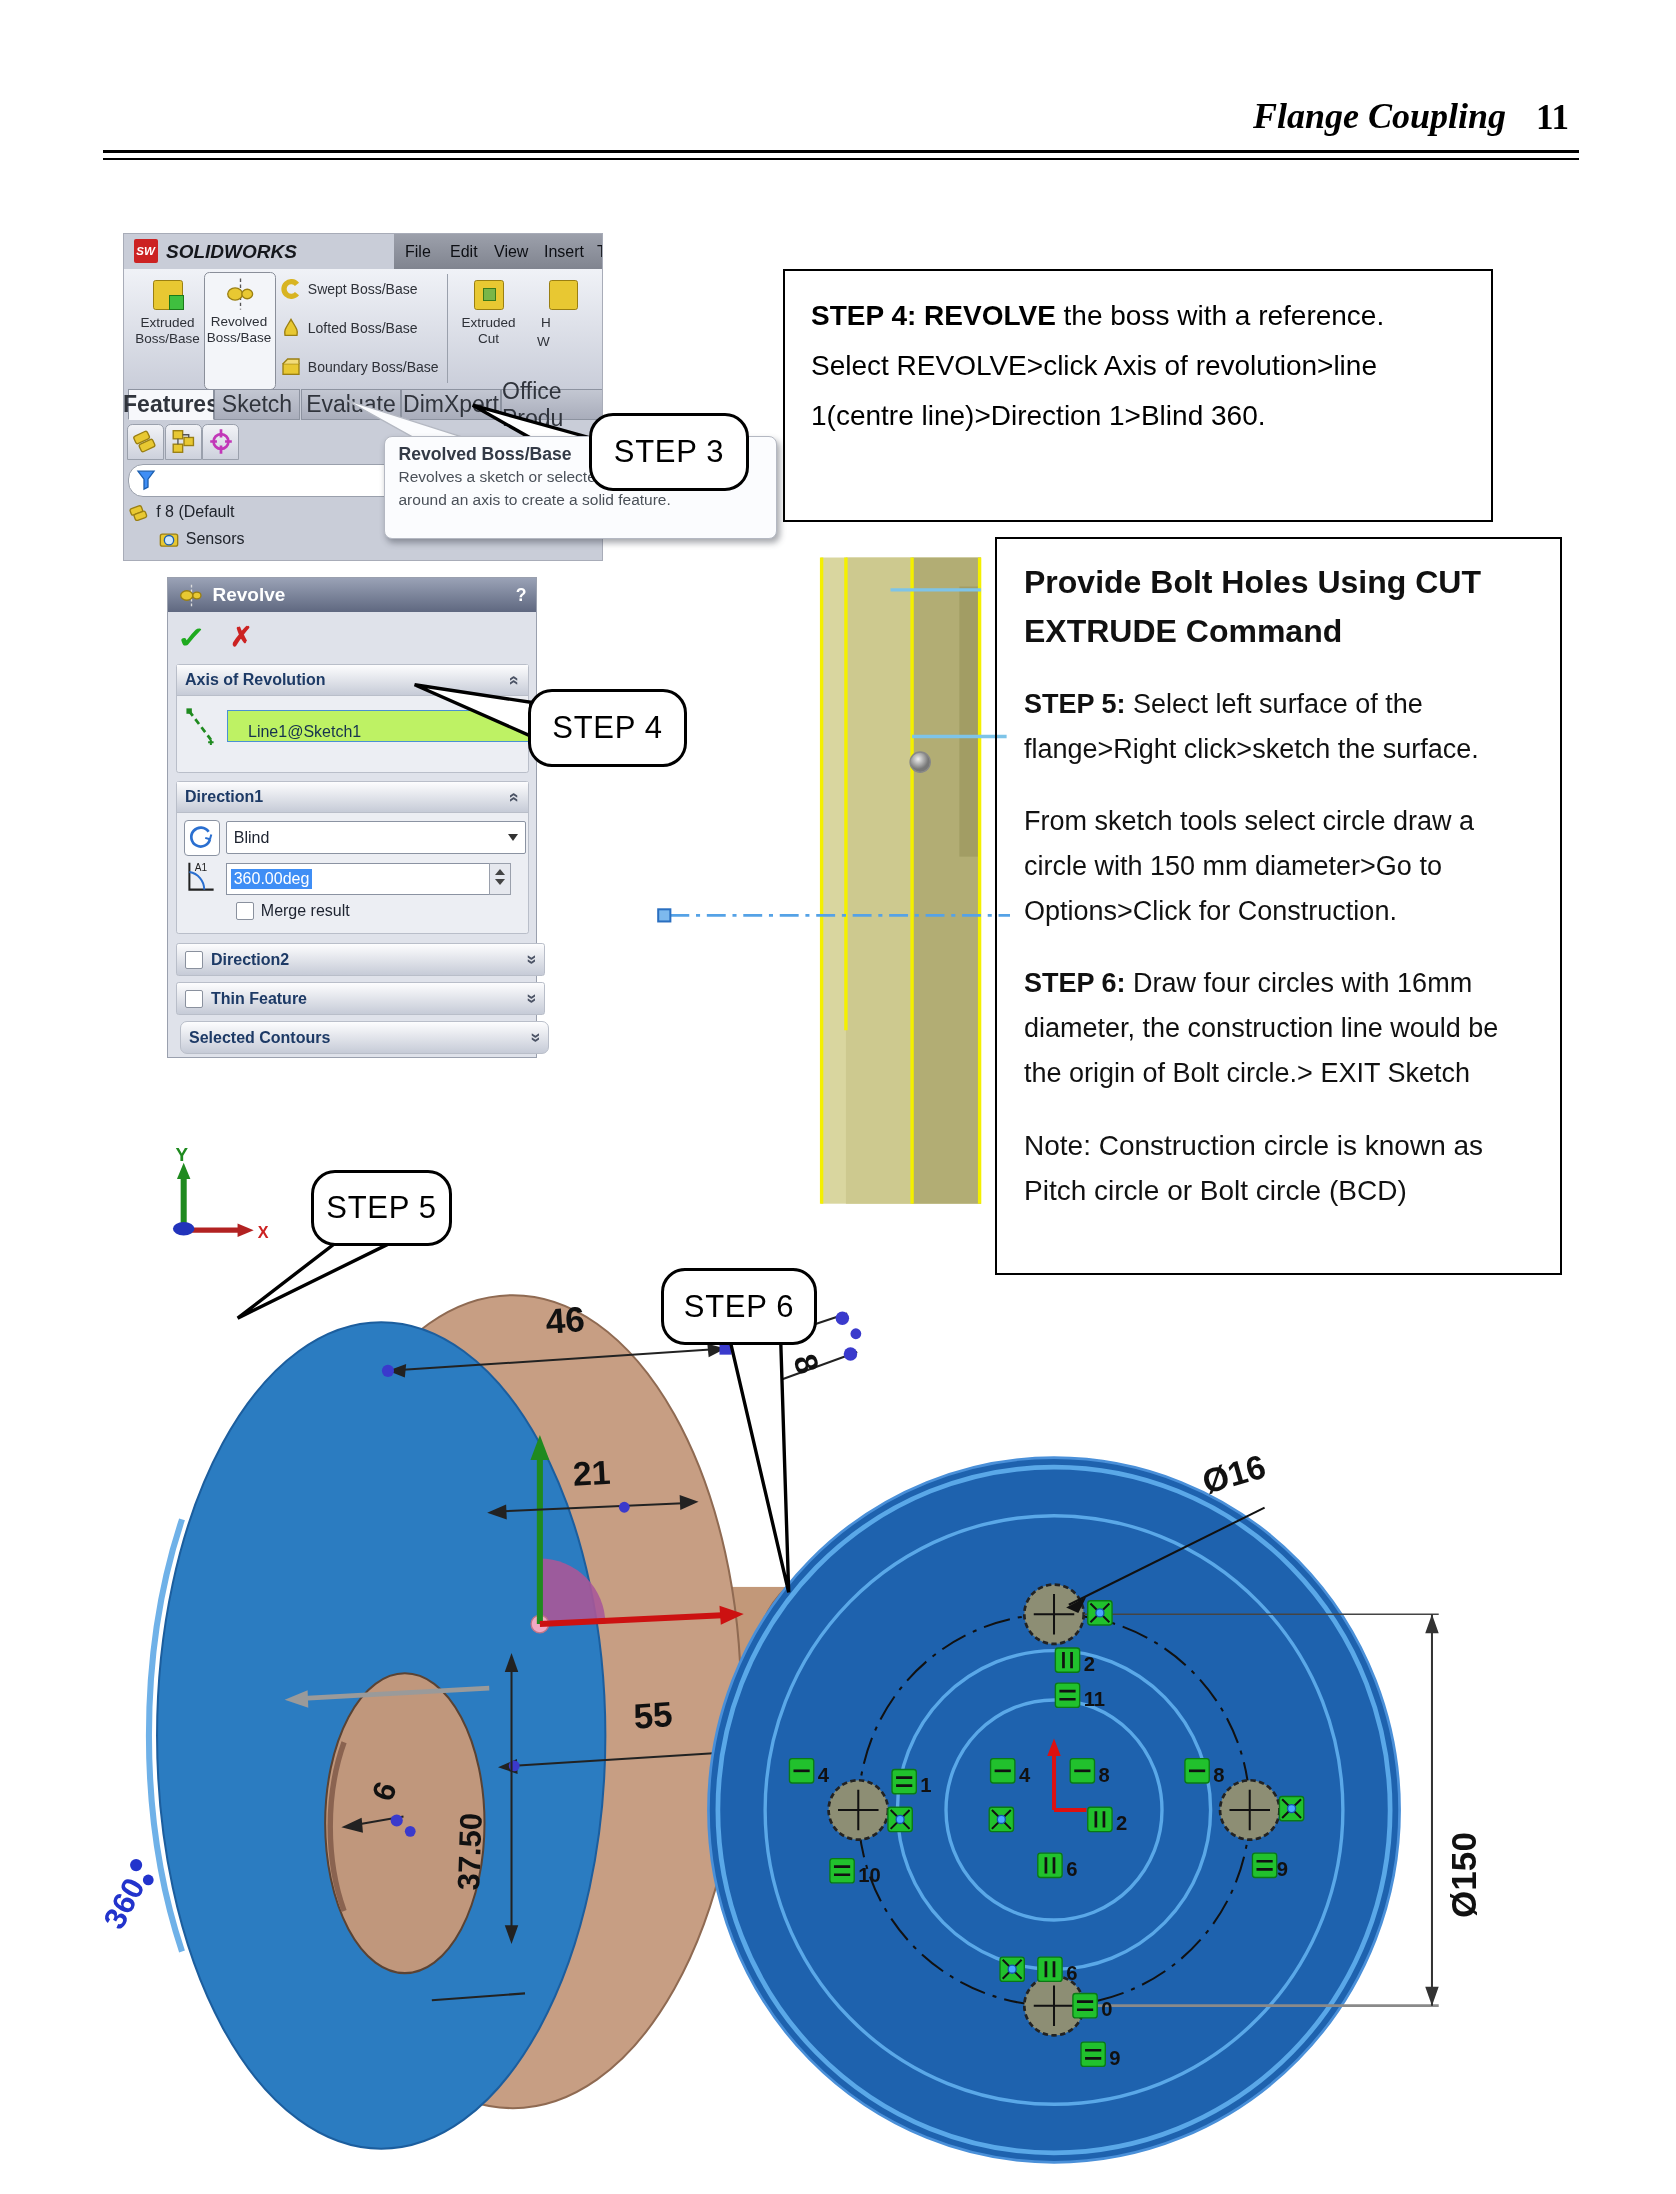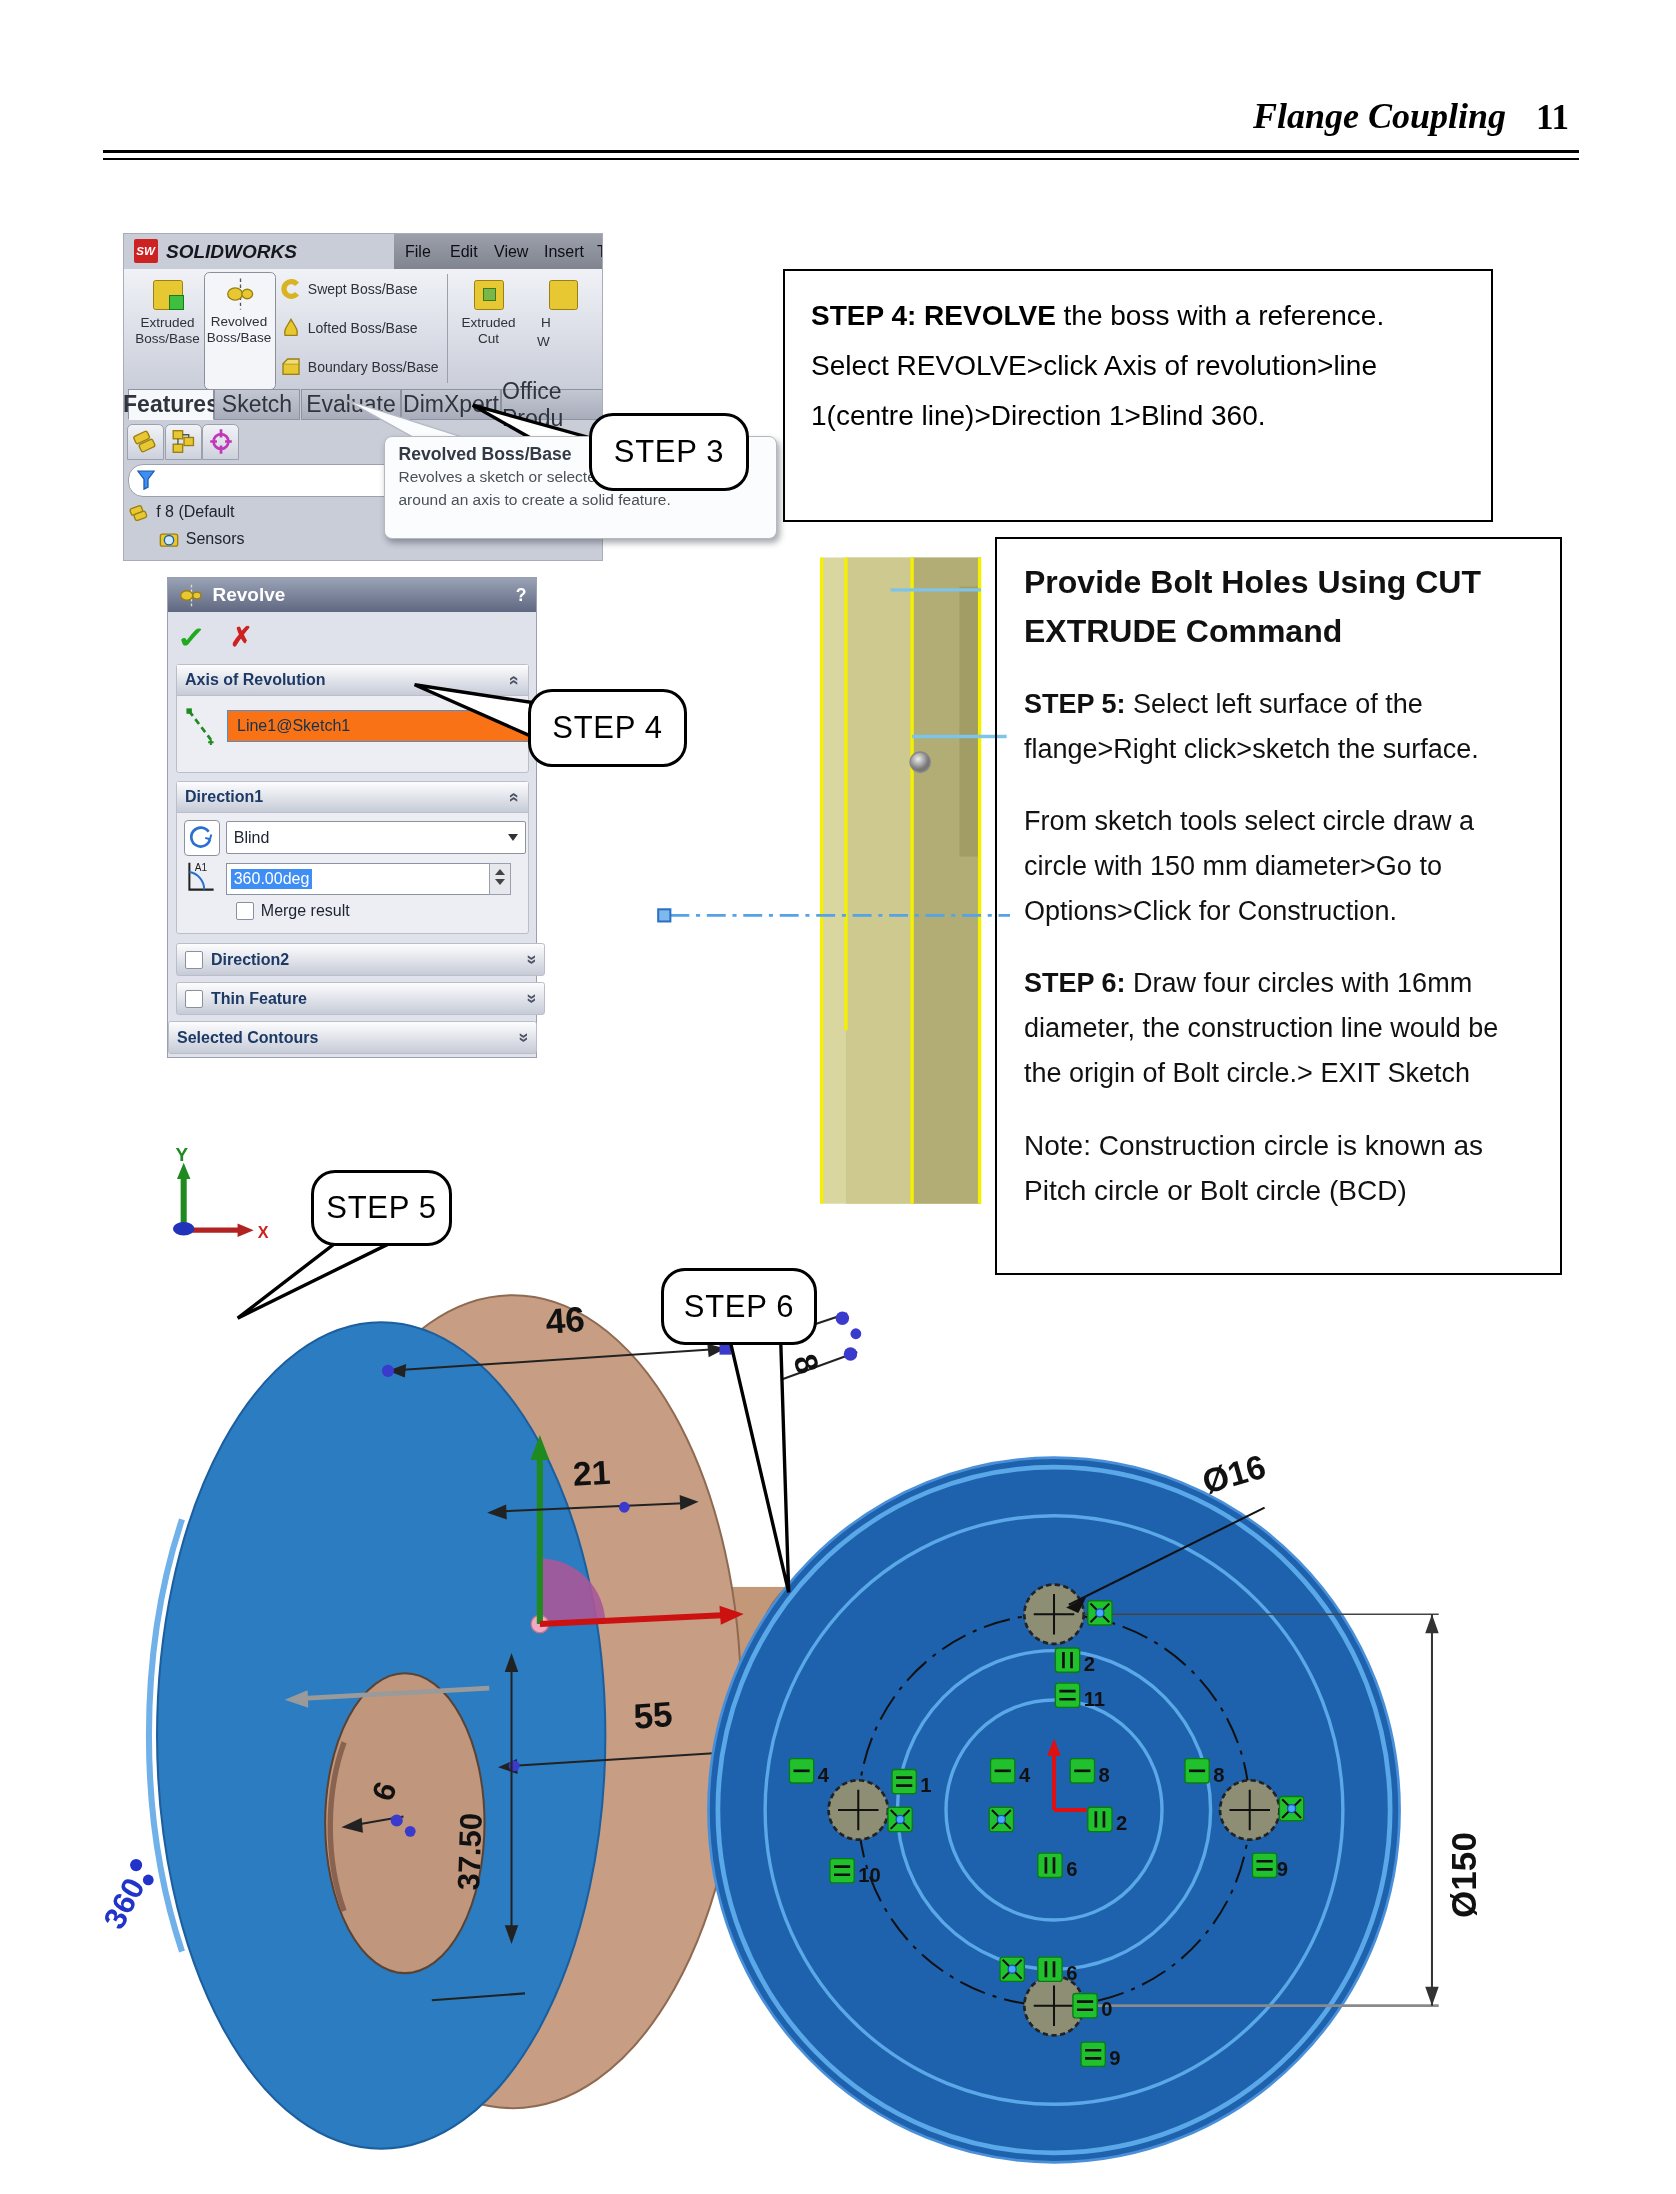--- a/index.html
+++ b/index.html
@@ -33,21 +33,21 @@
   .tt-body{font-size:15.5px;color:#4a5058;line-height:23.6px;}
   
   #rpanel{background:#dfe2ea;border:1.4px solid #9aa0ae;box-sizing:border-box;margin-left:44px;}
   .rp-title{height:34px;background:linear-gradient(#9aa2b6,#5f6880);display:flex;align-items:center;
             color:#fff;font-size:19px;font-weight:bold;padding:0 9.5px;gap:8px;}
   .rp-section{background:#eceef3;border:1.4px solid #b9bec9;border-radius:2.7px;}
   .rp-sechdr{height:30px;background:linear-gradient(#fdfdfe,#c6cbd7);display:flex;align-items:center;
              font-size:16px;font-weight:bold;color:#1d3a66;padding:0 8px;border-bottom:0.7px solid #b9bec9;}
   .chev{margin-left:auto;color:#4a5264;font-size:17.6px;display:inline-block;transform:rotate(90deg);}
   .chevdn{margin-left:auto;color:#4a5264;font-size:17.6px;display:inline-block;transform:rotate(-90deg);}
-  .rp-field{background:#f97316;border:1.4px solid #4a90d4;font-size:16px;color:#16324e;display:flex;align-items:center;padding:0 9px;}
+  .rp-field{background:#bef264;border:1.4px solid #4a90d4;font-size:16px;color:#16324e;display:flex;align-items:flex-end;padding:0 20px;}
   .rp-select{background:#fff;border:1.4px solid #8b93a2;border-radius:2px;font-size:16px;color:#1d2330;
              display:flex;align-items:center;padding:0 6.8px;}
   .rp-input{background:#fff;border:1.4px solid #8b93a2;font-size:16px;display:flex;align-items:center;padding:0 4px;}
   .sel-blue{background:#3f8ef5;color:#fff;padding:0.7px 2.7px;}
   .cb{width:16px;height:16px;background:#fff;border:1.4px solid #8a919e;border-radius:2px;display:inline-block;}
   .rp-collapsed{height:31px;background:linear-gradient(#fdfdfe,#c6cbd7);border:1.4px solid #b9bec9;border-radius:2.7px;
                 display:flex;align-items:center;gap:8px;padding:0 8px;font-size:16px;font-weight:bold;color:#1d3a66;}
   .caret{width:0;height:0;border-left:5.4px solid transparent;border-right:5.4px solid transparent;border-top:7.4px solid #333;}
 </style>
 </head>
@@ -236,21 +236,21 @@
     <div class="rp-collapsed abs" style="left:8px;top:365px;width:351px;">
       <span class="cb"></span>
       <span>Direction2</span>
       <span class="chevdn">«</span>
     </div>
     <div class="rp-collapsed abs" style="left:8px;top:404px;width:351px;">
       <span class="cb"></span>
       <span>Thin Feature</span>
       <span class="chevdn">«</span>
     </div>
-    <div class="rp-collapsed abs" style="left:0;top:443px;width:351px;">
+    <div class="rp-collapsed abs" style="left:12px;top:443px;width:351px;border-radius:7px;">
       <span>Selected Contours</span>
       <span class="chevdn">«</span>
     </div>
   </div>
 
   <svg class="abs" style="left:642px;top:554px;" width="368" height="662" viewBox="0 0 545 980">
     <defs>
       <radialGradient id="sph" cx="40%" cy="35%">
           <stop offset="0%" stop-color="#eee"></stop>
           <stop offset="100%" stop-color="#777"></stop>

